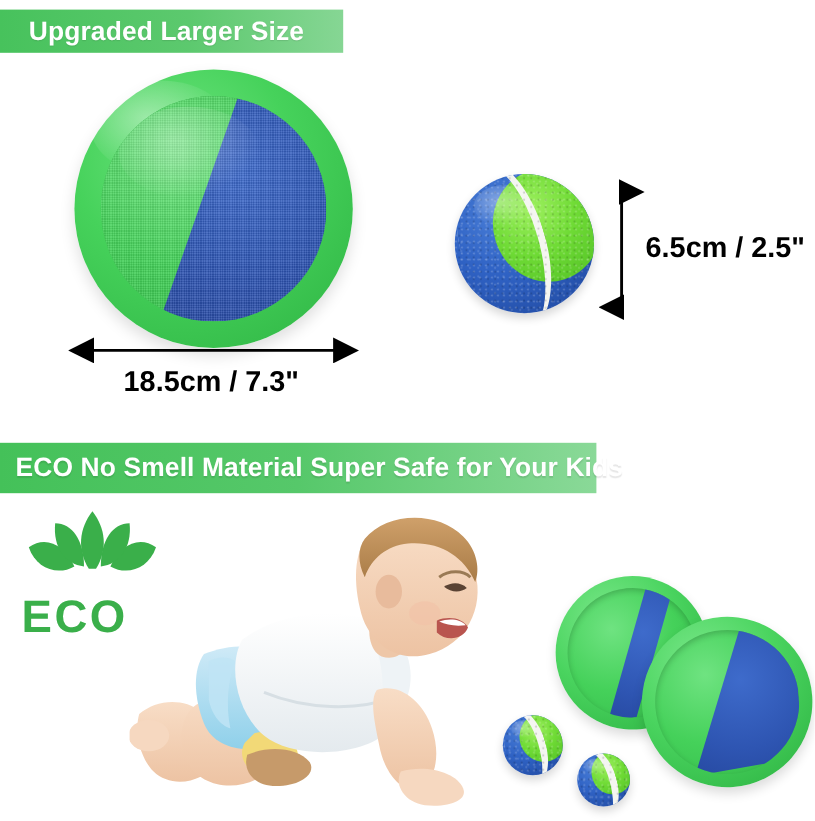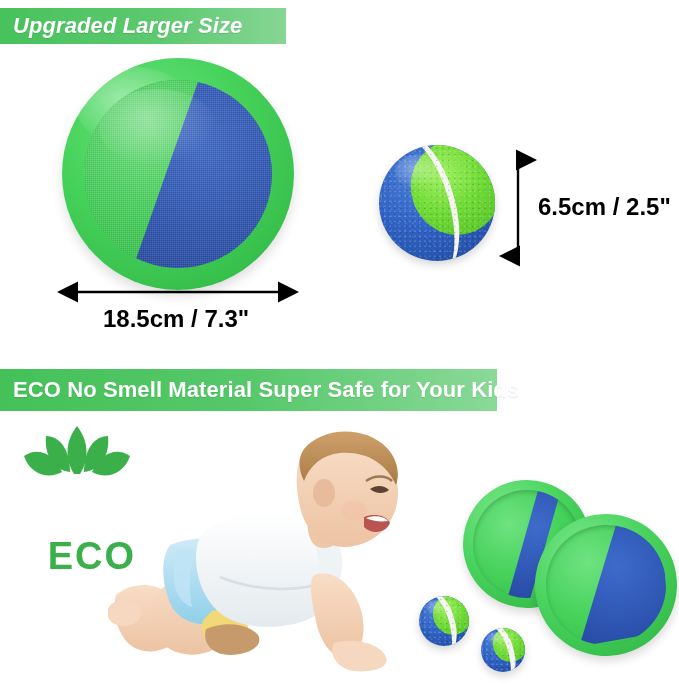--- a/index.html
+++ b/index.html
@@ -30,23 +30,22 @@
     font-weight: bold;
     letter-spacing: 0.1px;
     white-space: nowrap;
     text-shadow: 0 1px 1px rgba(0,0,0,0.10);
   }
   #banner-top {
     left: 0px;
     top: 8px;
     width: 286px;
     height: 36px;
-    padding-left: 13px;
+    padding-left: 24px;
     background: linear-gradient(to right, #47c25c 0%, #5cc96e 55%, #86d694 100%);
-    font-style: italic;
   }
   #banner-top .banner-text { font-size: 22px; }
   #banner-eco {
     left: 0px;
     top: 369px;
     width: 497px;
     height: 42px;
     padding-left: 13px;
     background: linear-gradient(to right, #44c159 0%, #56c86a 50%, #8ad998 100%);
   }
@@ -202,26 +201,25 @@
     top: 424px;
     width: 118px;
     height: 112px;
   }
   #eco-leaves { position: absolute; left: 0; top: 0; }
   #eco-word {
     position: absolute;
     left: 0px;
     top: 70px;
     width: 118px;
-    text-align: right;
+    text-align: left;
     color: #3aaf4a;
     font-size: 38px;
     font-weight: bold;
     letter-spacing: 2px;
-    margin-top: 41px;
   }
 
   
   #baby-scene {
     position: absolute;
     left: 108px;
     top: 415px;
     width: 300px;
     height: 265px;
   }

